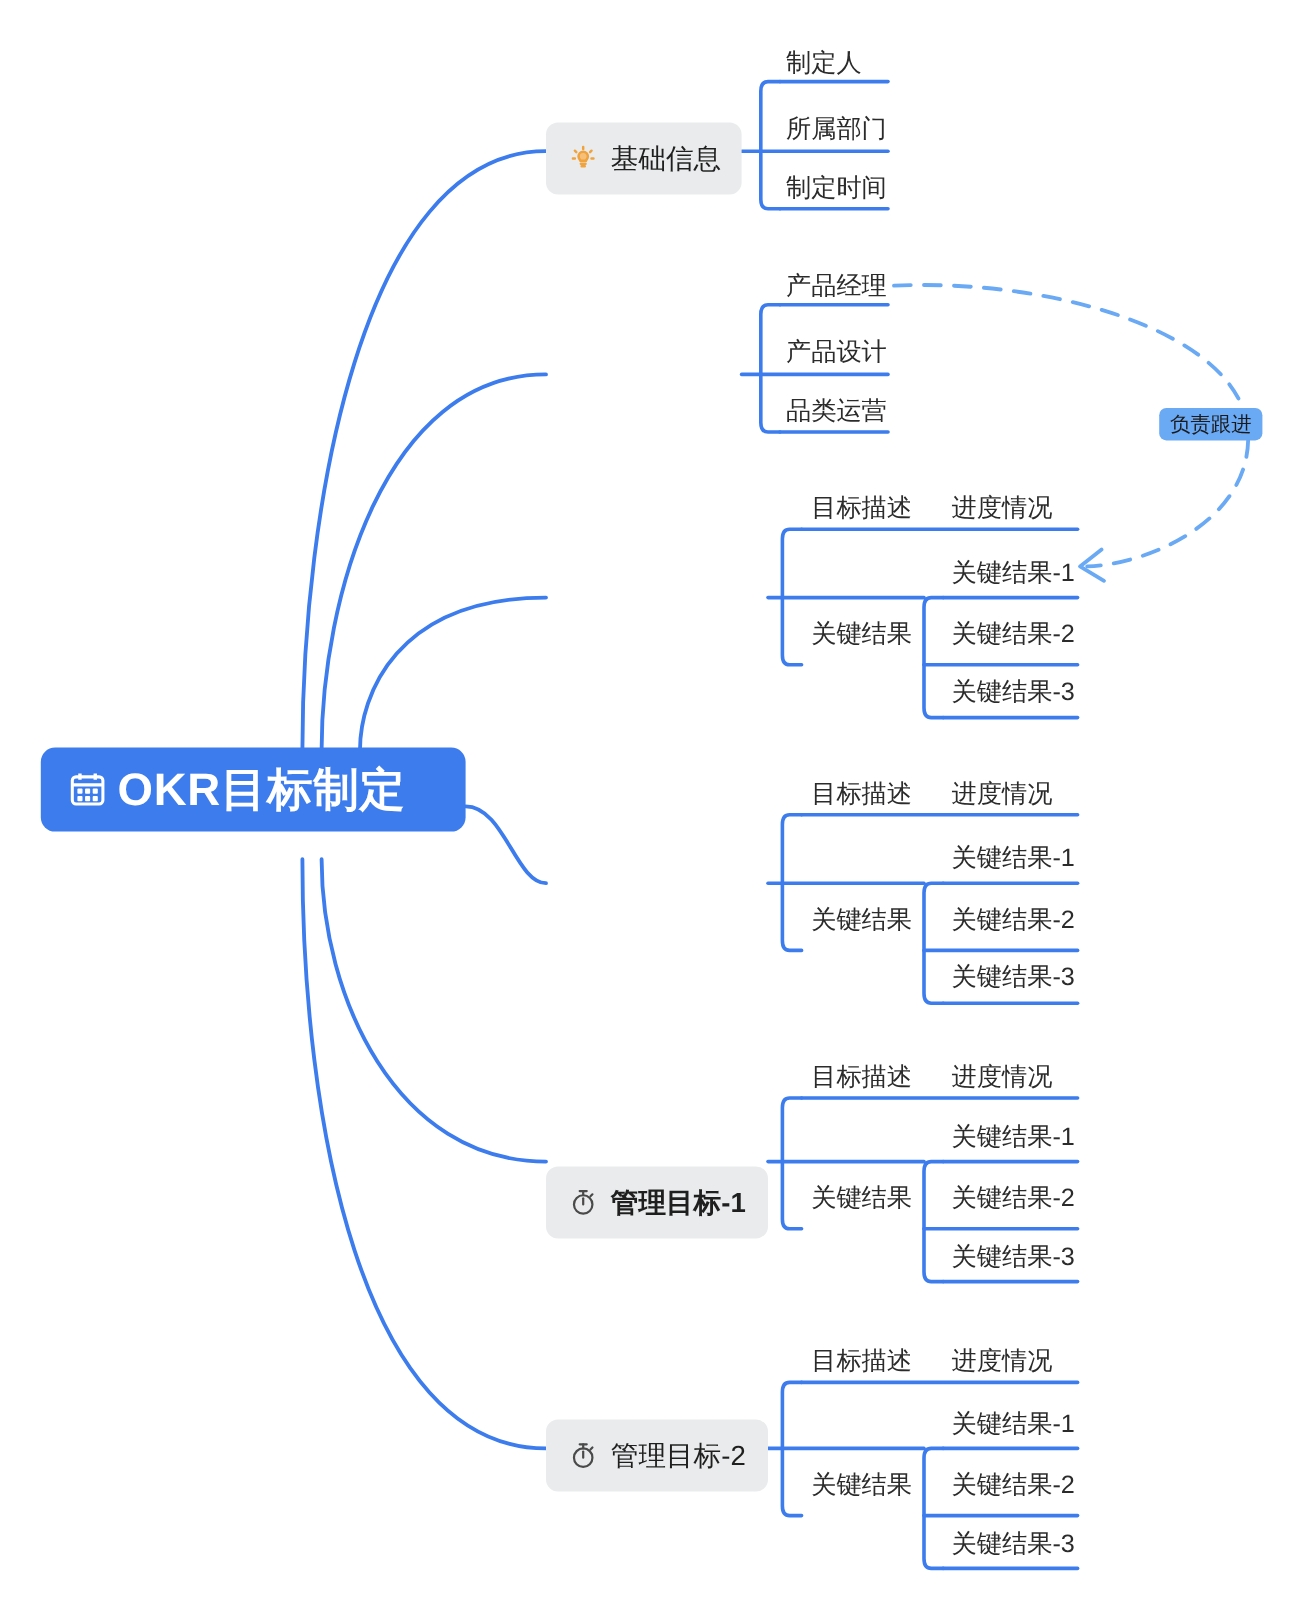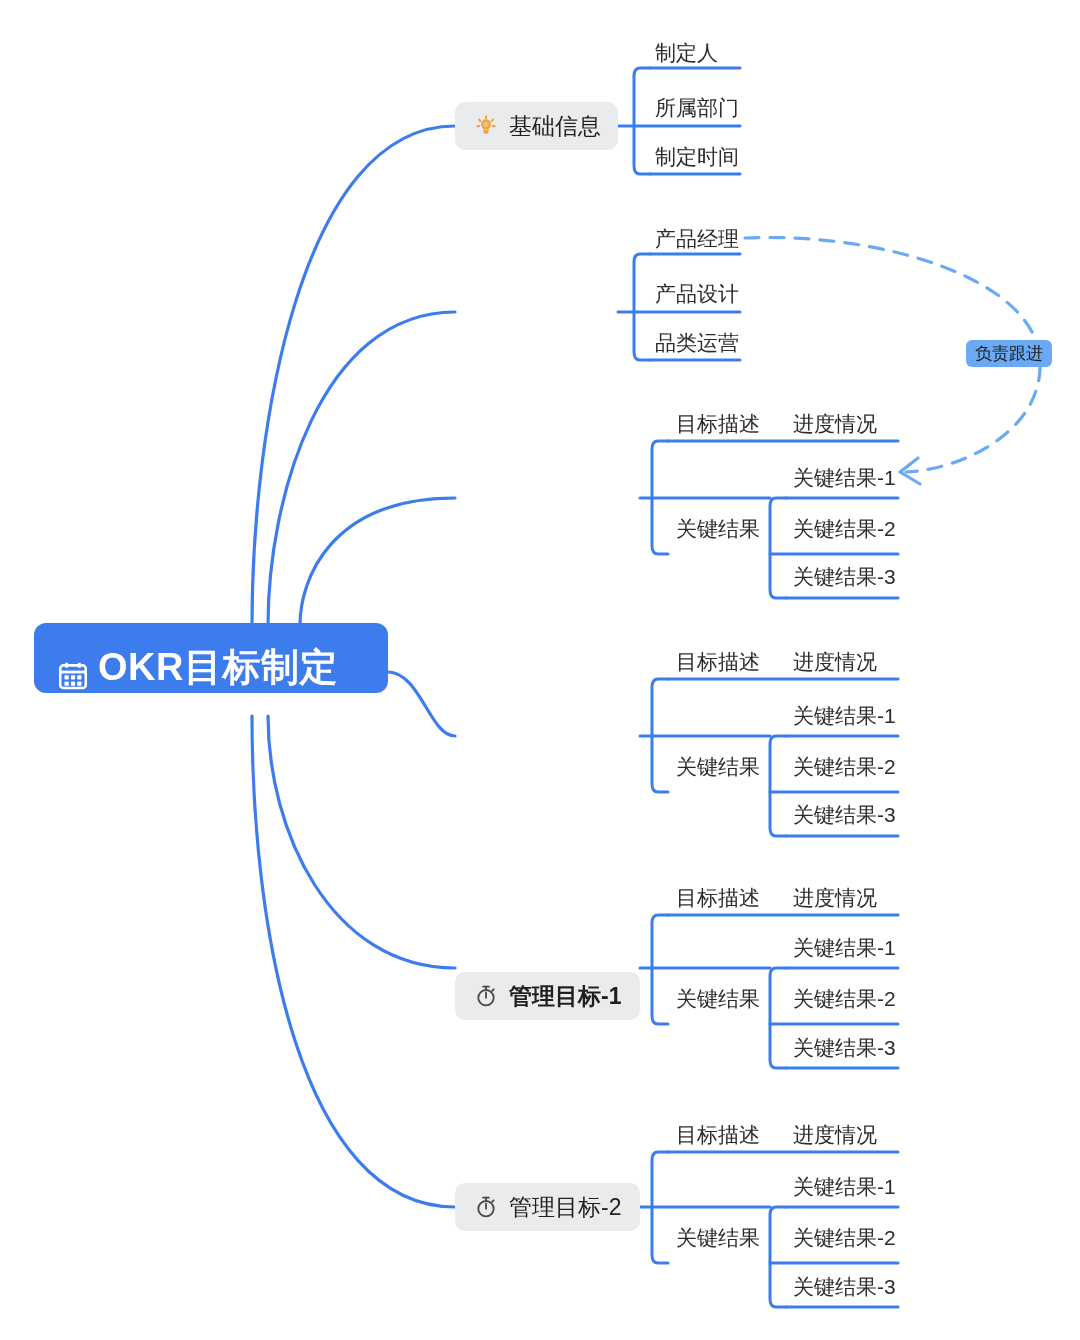--- a/index.html
+++ b/index.html
@@ -8,43 +8,43 @@
     font-family:"Liberation Sans","DejaVu Sans",sans-serif;
     color:#2b2b2b;
     overflow:hidden;
   }
   #canvas{position:relative;width:1080px;height:1340px;}
   #links{position:absolute;left:0;top:0;width:1080px;height:1340px;pointer-events:none;}
 
   
   .root-node{
     position:absolute;
-    display:flex;align-items:flex-end;
+    display:flex;align-items:center;
     box-sizing:border-box;
     background:#3c7ced;
     color:#ffffff;
     border-radius:12px;
-    padding:0 22px;
+    padding:10px 22px;
     font-size:38px;
     font-weight:bold;
     letter-spacing:0.5px;
     white-space:nowrap;
   }
   .root-node .ricon{
     display:inline-block;width:34px;height:34px;margin-right:8px;flex:none;
   }
 
   
   .branch-node{
     position:absolute;
     display:flex;align-items:center;
     box-sizing:border-box;
     background:#e9ebec;
     border-radius:10px;
-    height:48px;
+    height:60px;
     padding:0 18px;
     font-size:23px;
     color:#1f1f1f;
     white-space:nowrap;
   }
   .branch-node .bicon{
     display:inline-block;width:26px;height:26px;margin-right:10px;flex:none;
   }
 
   

